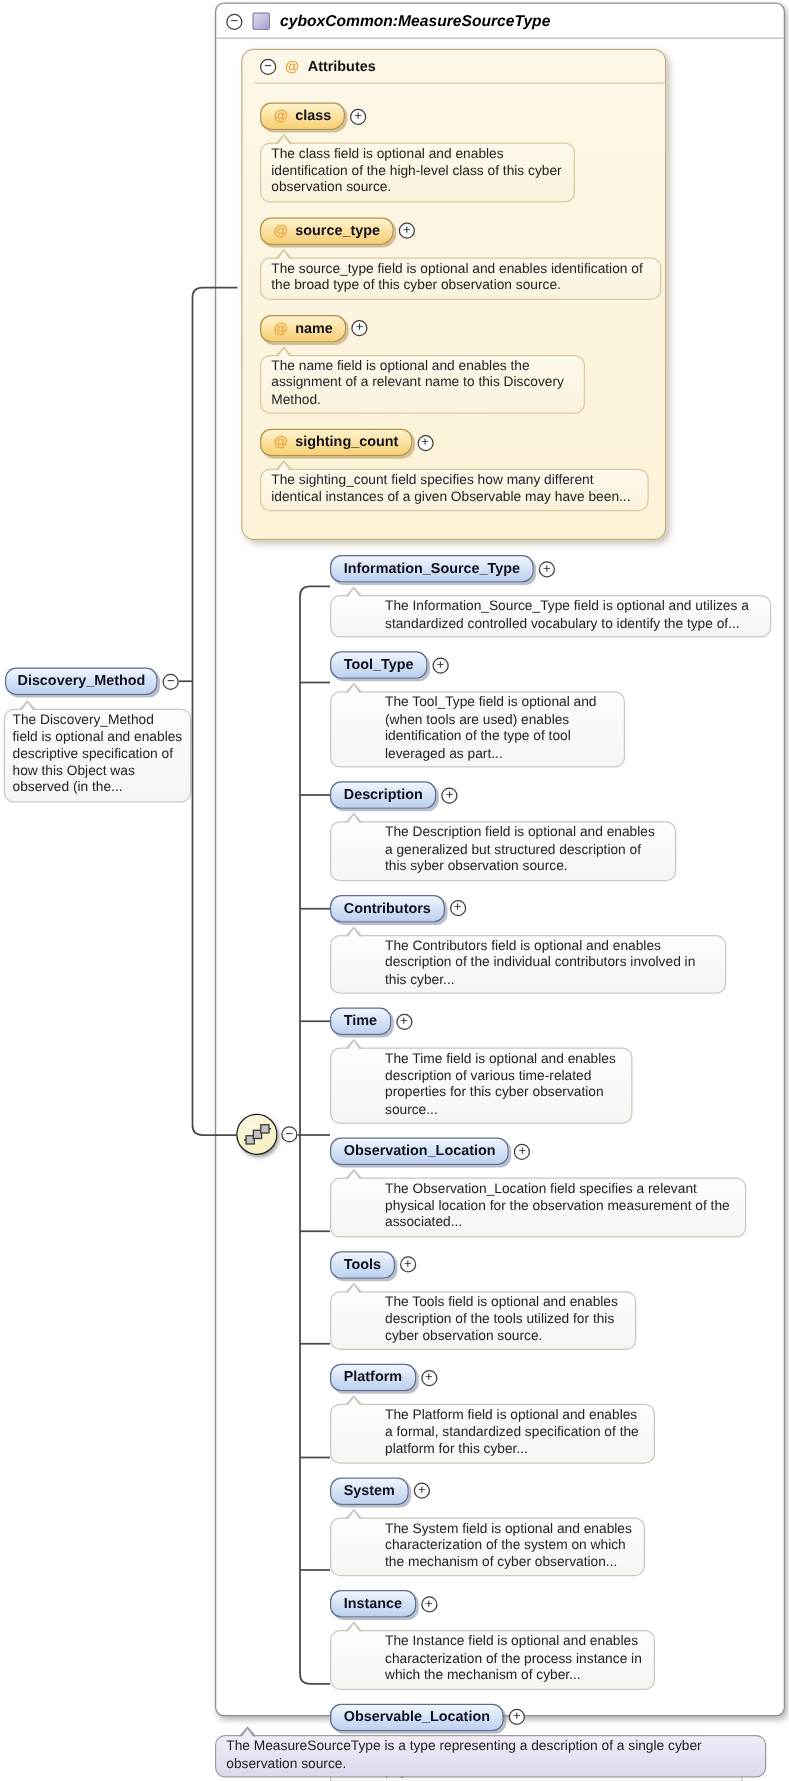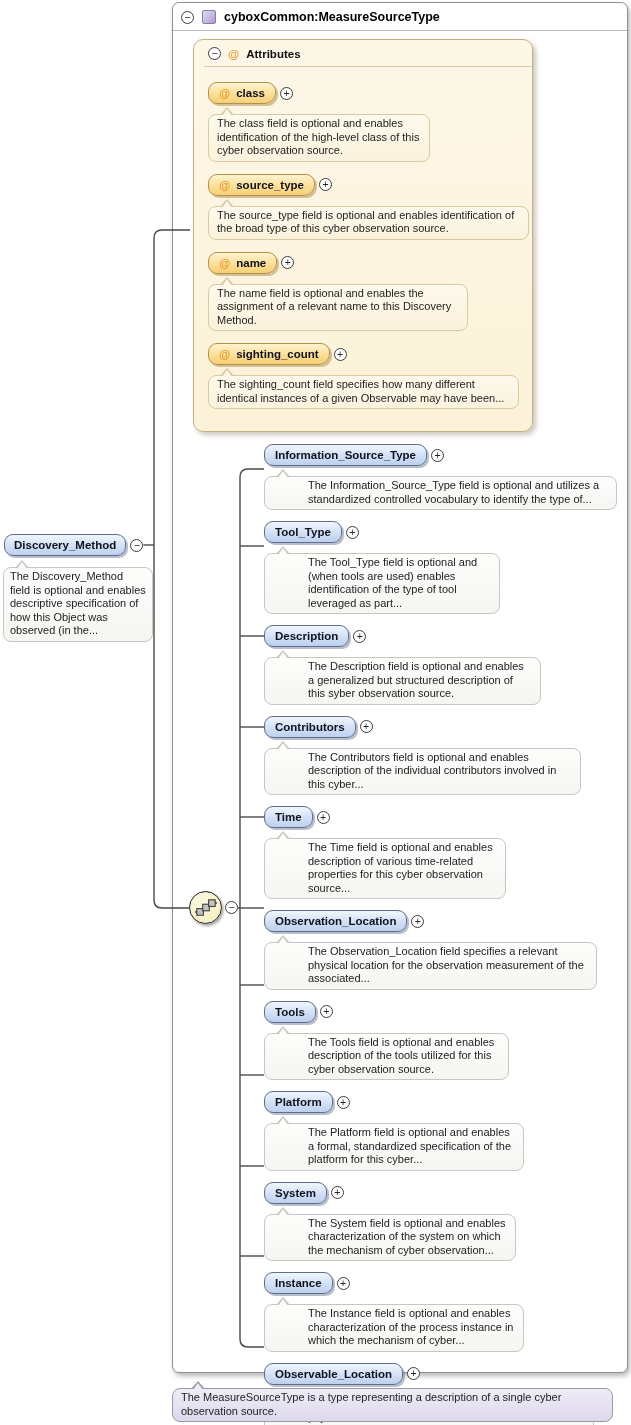--- a/index.html
+++ b/index.html
@@ -10,21 +10,21 @@
 
   #wires { position:absolute; left:0; top:0; width:631px; height:1425px; pointer-events:none; z-index:6; }
   #wires path { fill:none; stroke:#4a4a4a; stroke-width:1.4; }
 
   
   .main-box { position:absolute; left:172px; top:2px; width:456px; height:1371px;
       background:#fff; border:1px solid #8f8f8f; border-radius:7px;
       box-shadow:2px 3px 5px rgba(0,0,0,.28); }
   .main-header { display:flex; align-items:center; gap:8px; padding:7px 9px 6px 8px;
       border-bottom:1px solid #b9b9b9; }
-  .main-title { font-size:12.5px; font-weight:bold; color:#000; }
+  .main-title { font-size:12.5px; font-weight:bold; color:#000;font-style:italic; }
   .type-square { width:14px; height:14px; border:1px solid #8578ab; border-radius:2px;
       background:linear-gradient(135deg,#e2dcf0 0%,#c5bade 55%,#a99bce 100%); }
 
   .toggle { display:inline-flex; align-items:center; justify-content:center; flex:0 0 auto;
       width:13px; height:13px; border:1px solid #3d3d3d; border-radius:50%;
       background:#fff; font-size:10.5px; line-height:1; color:#222; cursor:pointer; }
 
   
   .attr-box { margin:8px 0 0 20px; width:340px;
       background:linear-gradient(#fdf7e8,#fcf2d8); border:1px solid #c2b084; border-radius:10px;
@@ -55,21 +55,21 @@
   .note::after { content:''; position:absolute; top:-6px; left:12.5px; width:0; height:0;
       border-left:5.5px solid transparent; border-right:5.5px solid transparent;
       border-bottom:7px solid #fdfdfc; }
 
   .note-attr { background:linear-gradient(#fdf9ec,#faf2dc); border-color:#d8c99f; }
   .note-attr::before { border-bottom-color:#d8c99f; }
   .note-attr::after { border-bottom-color:#fdf9ec; }
 
   .attr-item { margin-bottom:12px; }
   .attr-item .note { margin-top:10px; }
-  .attr-items > div:nth-of-type(1) .note { width:222px; }
+  .attr-items > div:nth-of-type(1) .note { width:252px; }
   .attr-items > div:nth-of-type(2) .note { width:321px; }
   .attr-items > div:nth-of-type(3) .note { width:260px; }
   .attr-items > div:nth-of-type(4) .note { width:311px; }
 
   
   .children { margin:12px 16px 0 91px; }
   .child { margin-bottom:11px; }
   .child .note { margin-top:10px;padding-left:43px; }
   .children > div:nth-of-type(1)  .note { width:353px; }
   .children > div:nth-of-type(2)  .note { width:236px; }

